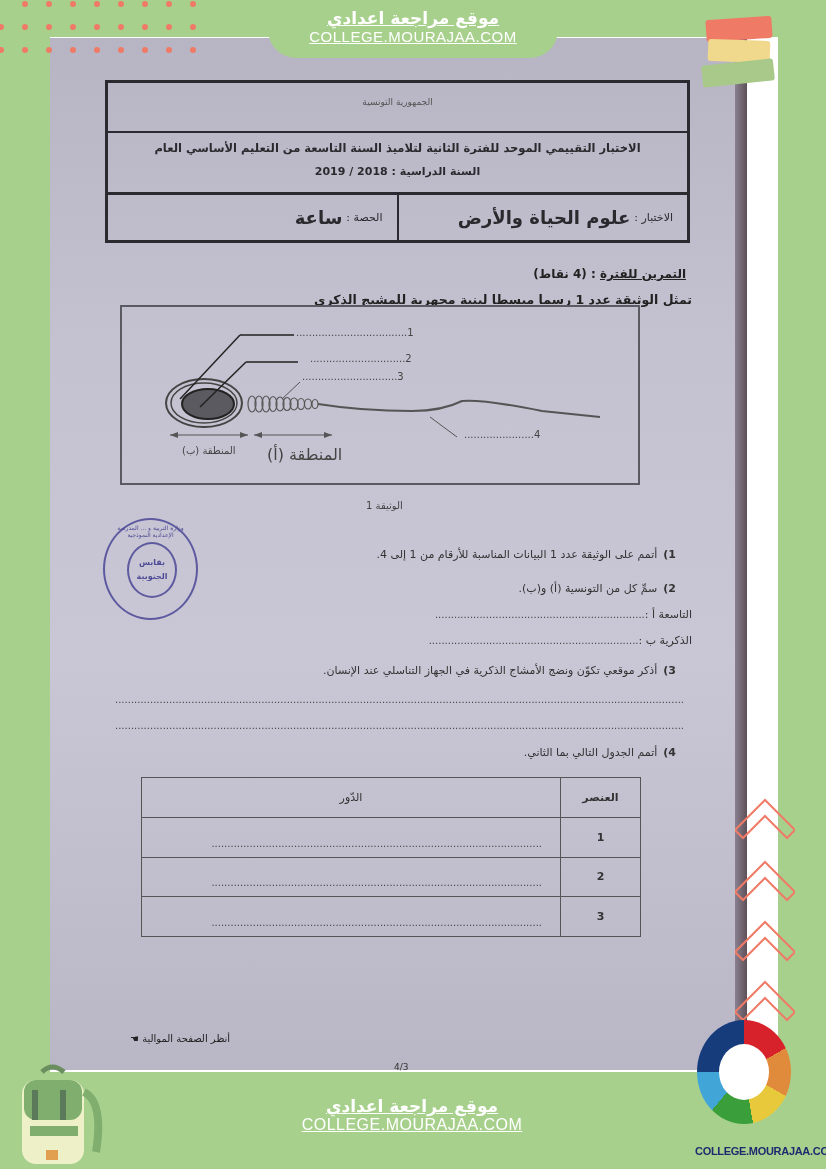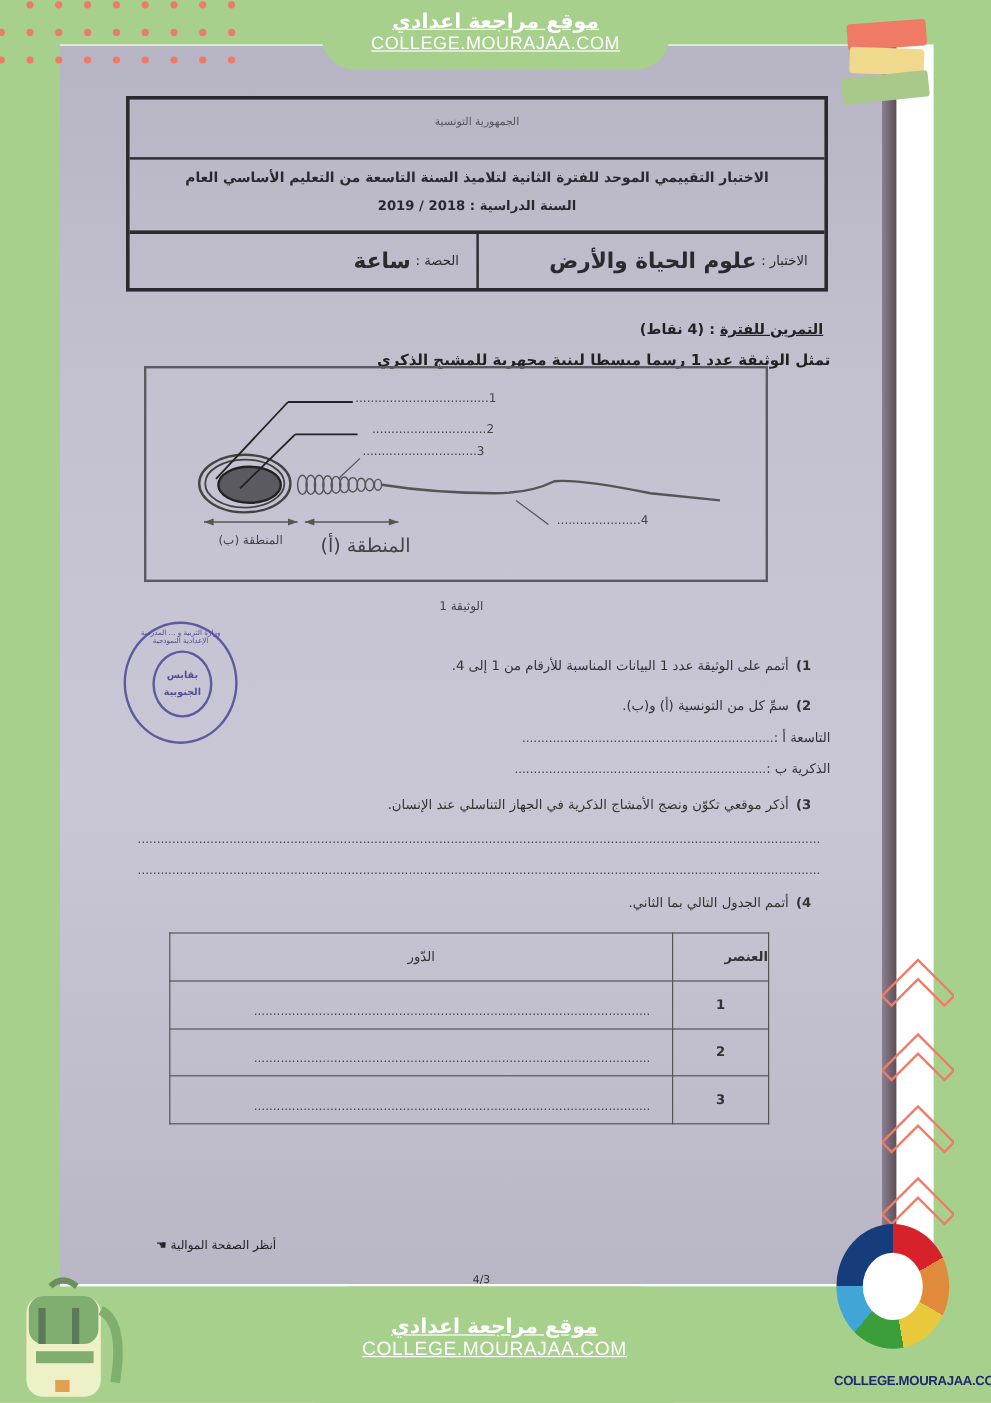--- a/index.html
+++ b/index.html
@@ -84,21 +84,21 @@
       font-size: 8px; color: #4f4c96; direction: rtl; font-weight: bold; line-height: 14px;
     }
     .stamp-ring { position: absolute; top: 4px; left: 0; width: 100%; text-align: center; font-size: 7px; color: #4f4c96; direction: rtl; }
 
     table.role {
       position: absolute; left: 141px; top: 777px; width: 500px; height: 160px;
       border-collapse: collapse; direction: rtl; font-size: 11px; color: #333;
     }
     table.role td, table.role th { border: 1.5px solid #555; }
     table.role th { height: 40px; font-weight: normal; }
-    table.role th.el { width: 80px; font-weight: bold; text-align: right; }
+    table.role th.el { width: 80px; font-weight: bold; }
     table.role td.n { text-align: center; font-weight: bold; }
     table.role td.d { padding: 12px 18px 0 30px; vertical-align: middle; }
 
     .next-page { position: absolute; left: 130px; top: 1005px; font-size: 10px; color: #222; direction: rtl; margin-top: 28px; }
     .page-num { position: absolute; left: 394px; top: 1062px; font-size: 9px; color: #333; }
 
     
     .chev { position: absolute; left: 735px; width: 60px; height: 60px; }
 
     

